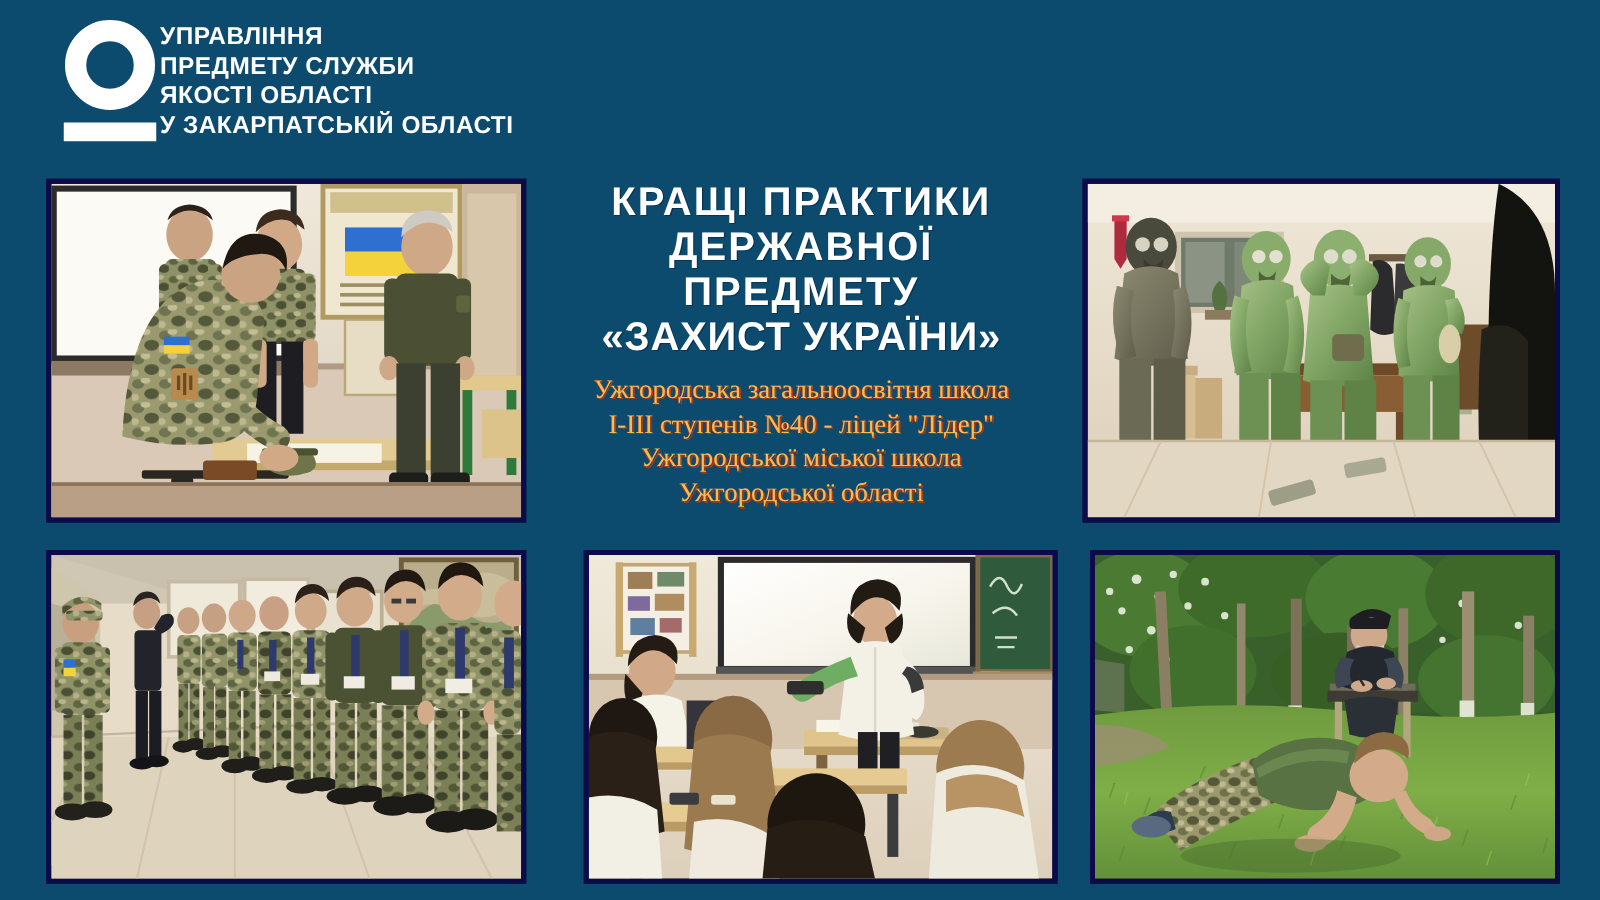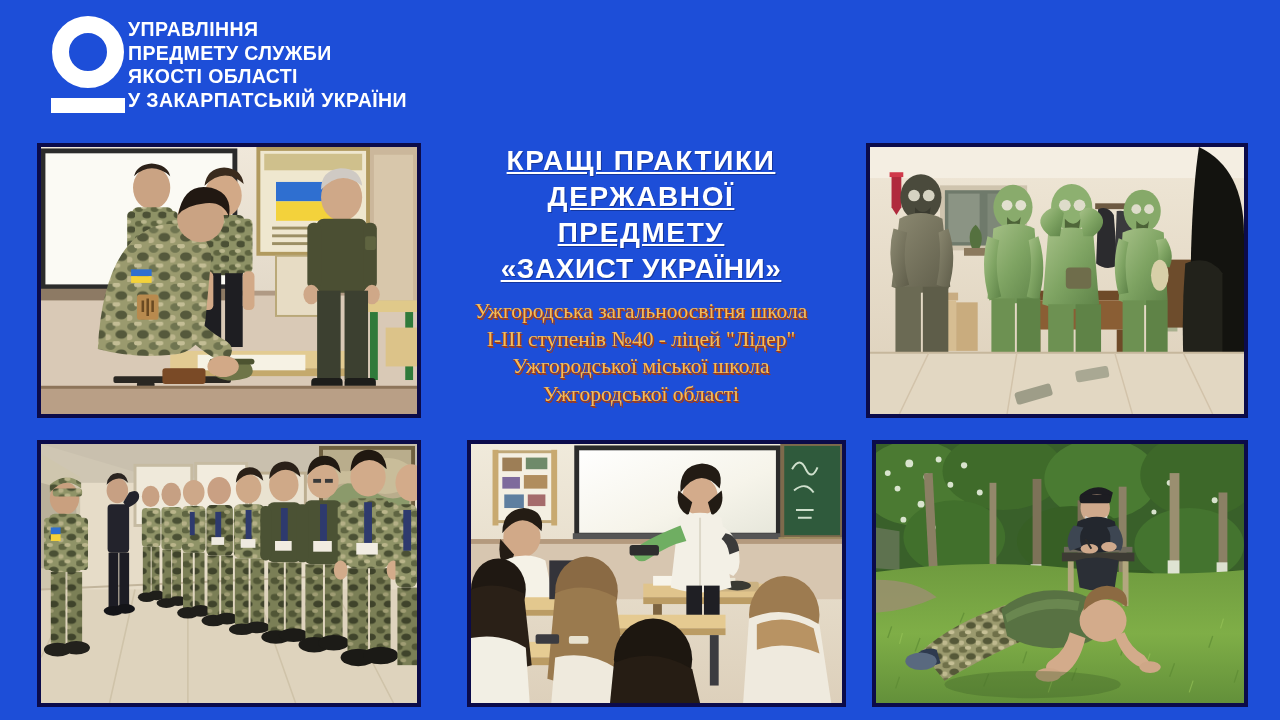--- a/index.html
+++ b/index.html
@@ -15,21 +15,21 @@
     background: #2529DE;
     font-family: "Liberation Sans", sans-serif;
     position: relative;
   }
 
   #slide {
     position: absolute;
     inset: 0;
     width: 1280px;
     height: 720px;
-    background: #1d4ed8;
+    background: #0c4a6e;
   }
 
   
   .header-bar {
     position: absolute;
     left: 0; top: 0;
     width: 1280px;
     height: 130px;
     display: flex;
     align-items: flex-start;
@@ -81,25 +81,24 @@
     left: 432px;
     top: 143px;
     width: 418px;
     text-align: center;
   }
 
   .main-title {
     color: #ffffff;
     font-family: "Liberation Sans", sans-serif;
     font-weight: bold;
-    font-size: 28px;
+    font-size: 32px;
     line-height: 36px;
     letter-spacing: 1.6px;
     text-shadow: 1px 1px 0 rgba(0,0,20,0.30);
-    text-decoration: underline;
   }
   .main-title .t-line { display: block; white-space: nowrap; }
   .main-title .t-line.quoted { letter-spacing: 0.6px; }
 
   .sub-title {
     margin-top: 11px;
     color: #F2BE5C;
     font-family: "Liberation Serif", serif;
     font-weight: normal;
     font-size: 21.5px;
@@ -140,21 +139,21 @@
 
     <div class="logo-mark">
       <div class="logo-ring"></div>
       <div class="logo-bar"></div>
     </div>
 
     <div class="org-title">
       <span class="line">УПРАВЛІННЯ</span>
       <span class="line">ПРЕДМЕТУ СЛУЖБИ</span>
       <span class="line">ЯКОСТІ ОБЛАСТІ</span>
-      <span class="line">У ЗАКАРПАТСЬКІЙ УКРАЇНИ</span>
+      <span class="line">У ЗАКАРПАТСЬКІЙ ОБЛАСТІ</span>
     </div>
 
   </div>
 
   <div class="center-block">
 
     <div class="main-title">
       <span class="t-line">КРАЩІ ПРАКТИКИ</span>
       <span class="t-line">ДЕРЖАВНОЇ</span>
       <span class="t-line">ПРЕДМЕТУ</span>

